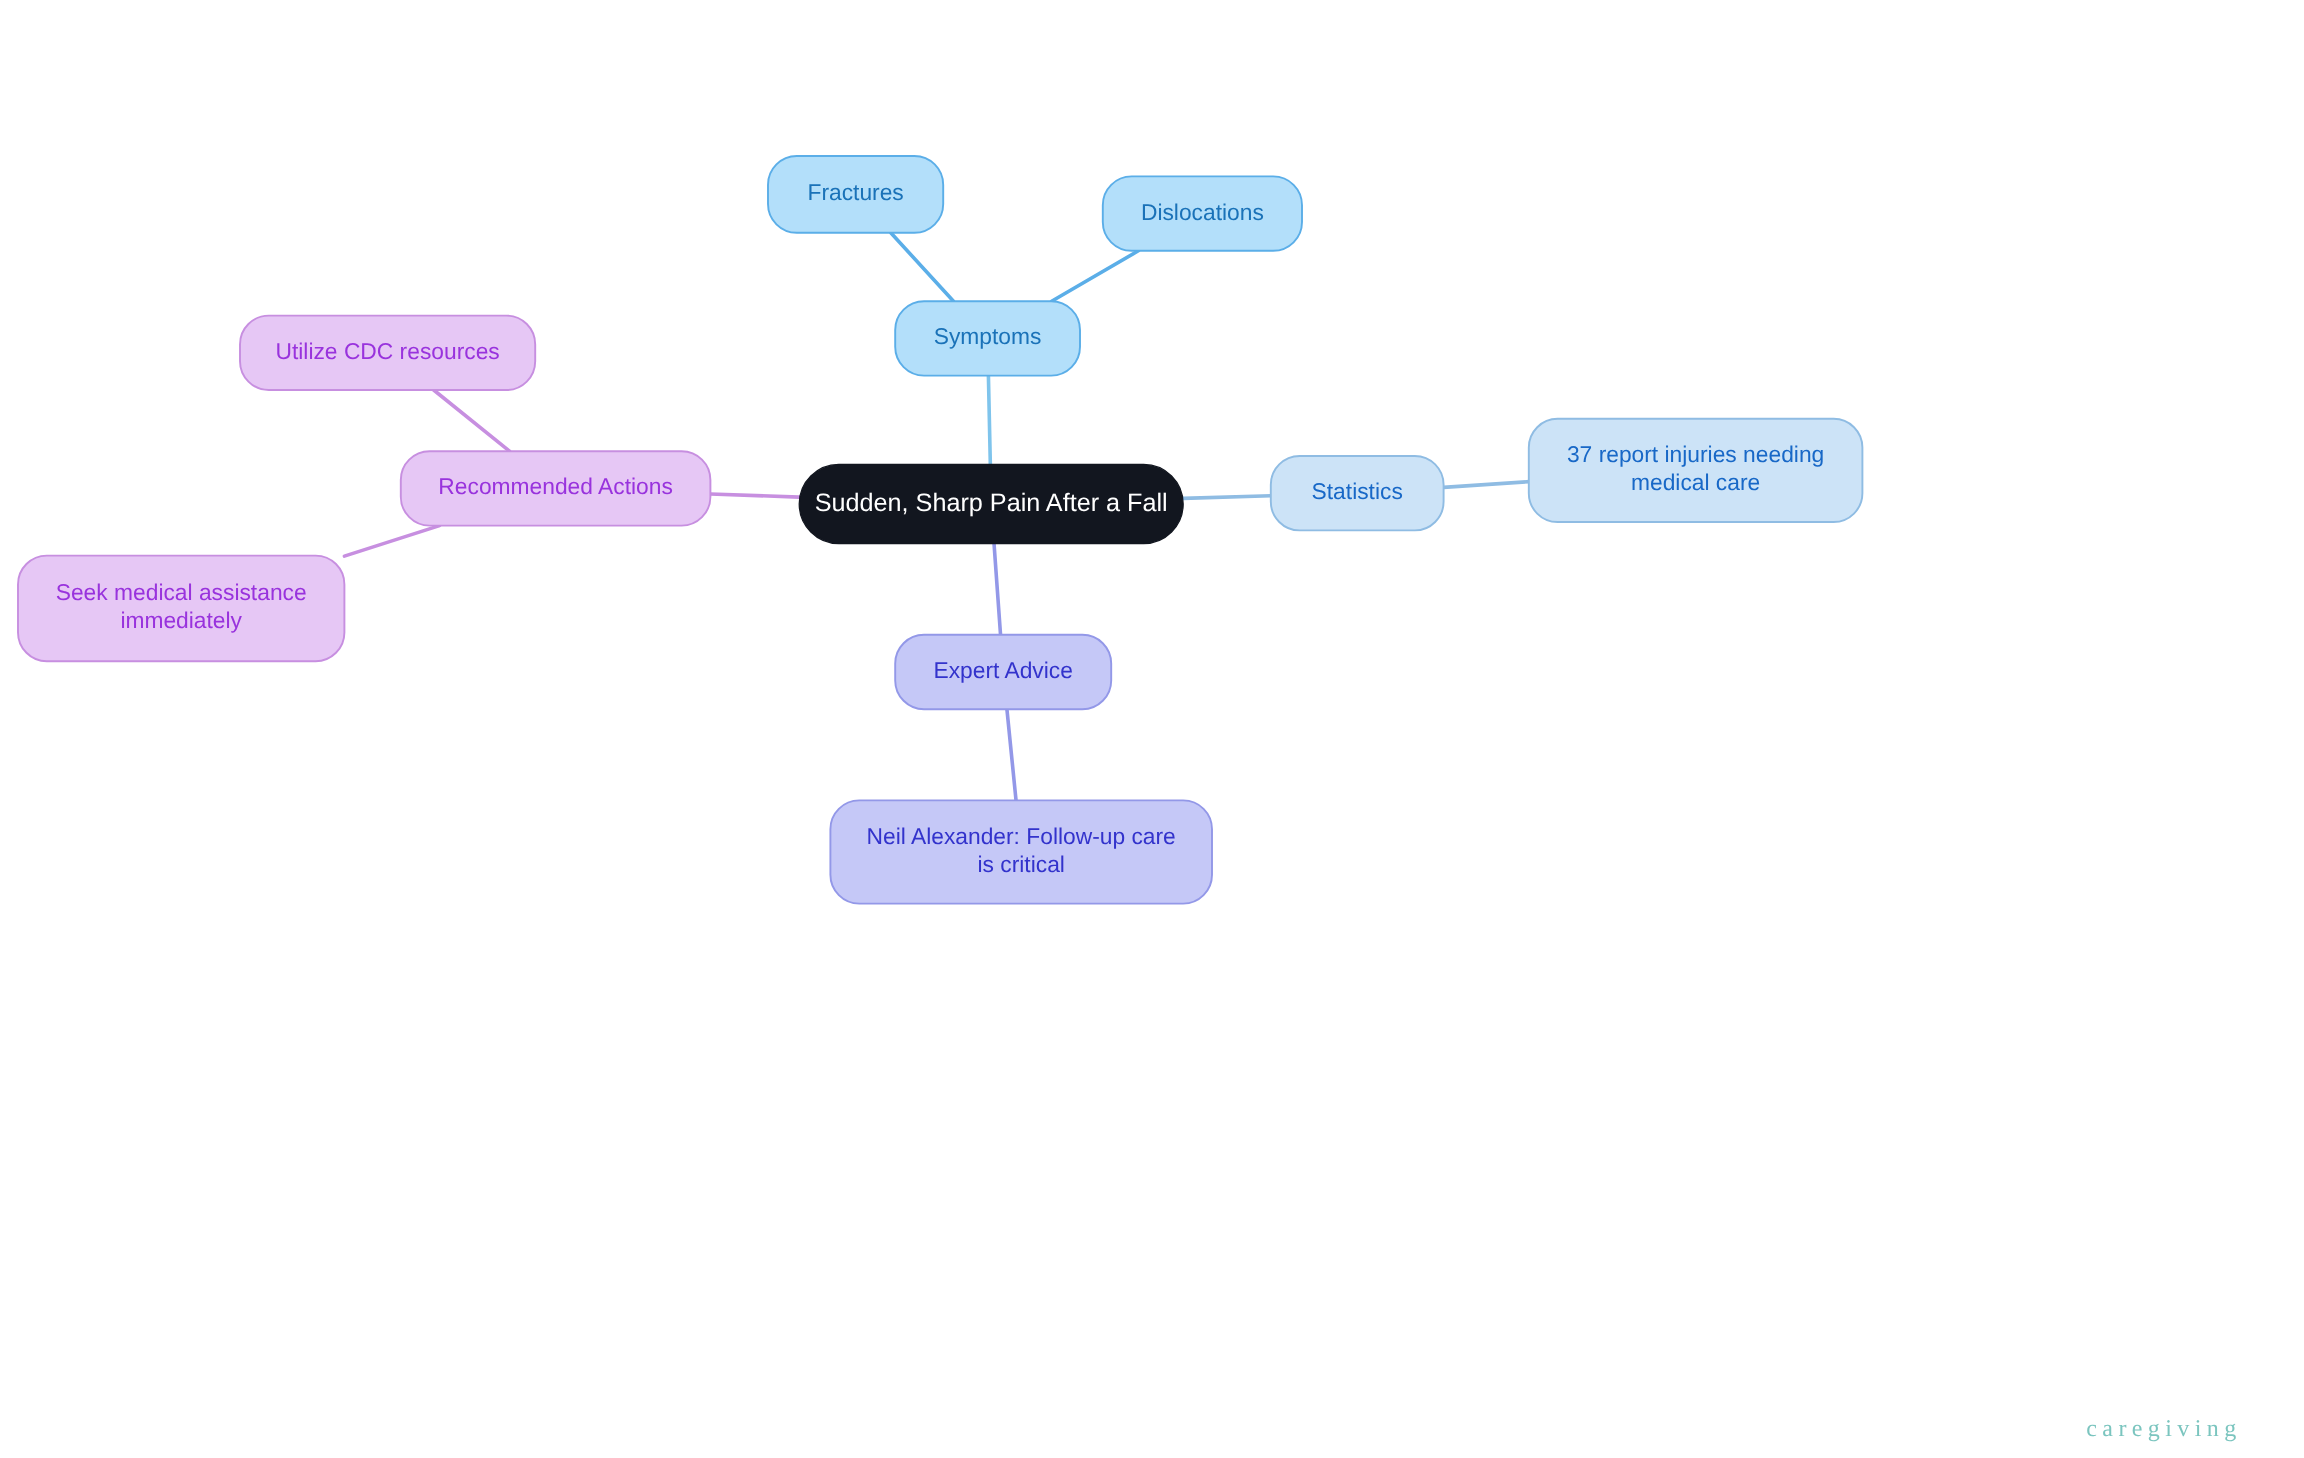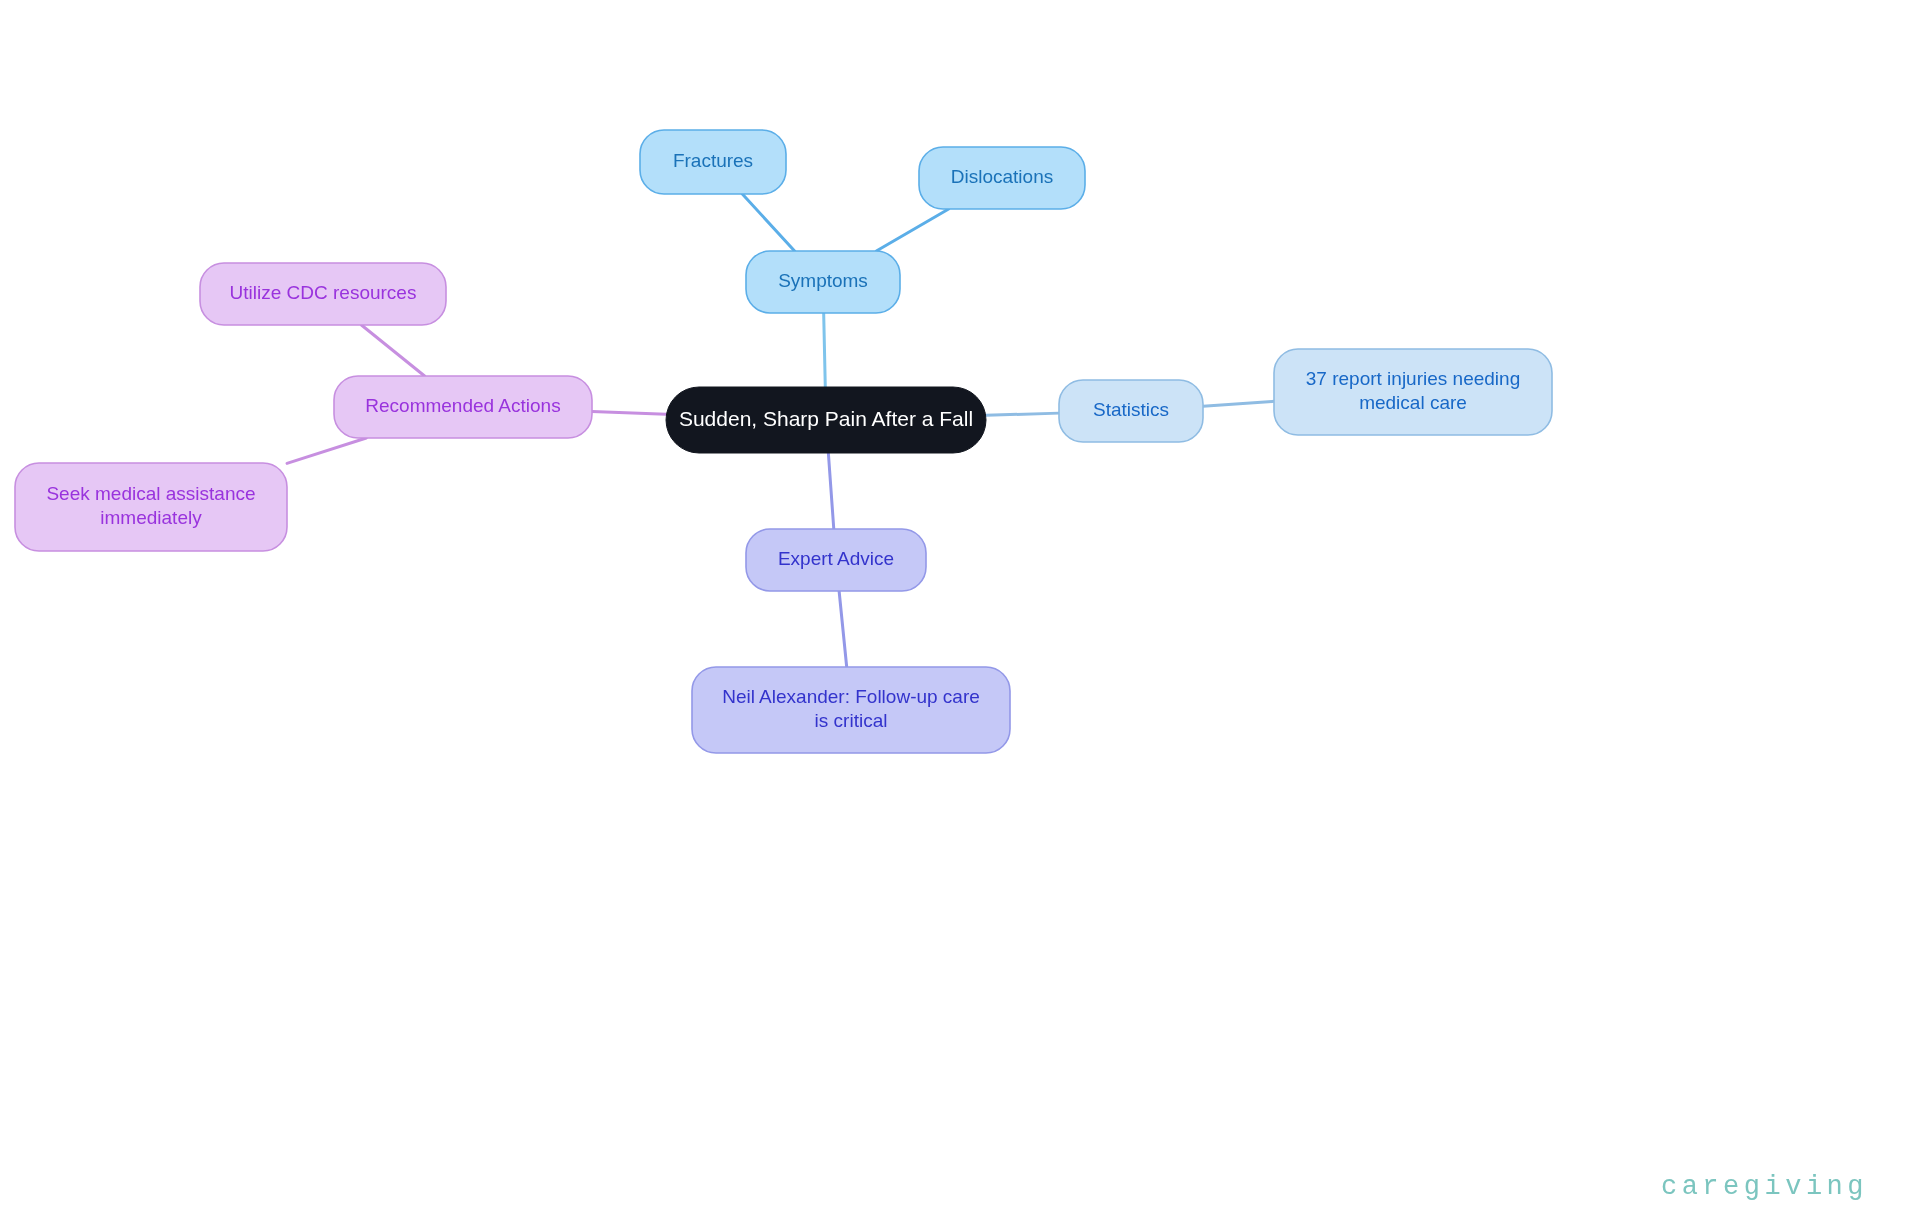--- a/index.html
+++ b/index.html
@@ -42,23 +42,23 @@
   .logo-main {
     font-family: "DejaVu Sans", sans-serif;
     font-weight: 700;
     font-size: 58px;
     letter-spacing: -0.5px;
     line-height: 1;
     position: relative;
     display: block;
   }
   .logo-sub {
-    font-family: Liberation Mono, monospace;
+    font-family: Liberation Serif, serif;
     font-weight: 400;
-    font-size: 27px;
+    font-size: 20px;
     letter-spacing: 4.5px;
     line-height: 1;
     display: block;
     margin-top: -6px;
     margin-right: 4px;
   }
   .smile {
     position: absolute;
     left: 86px;
     top: 44px;

